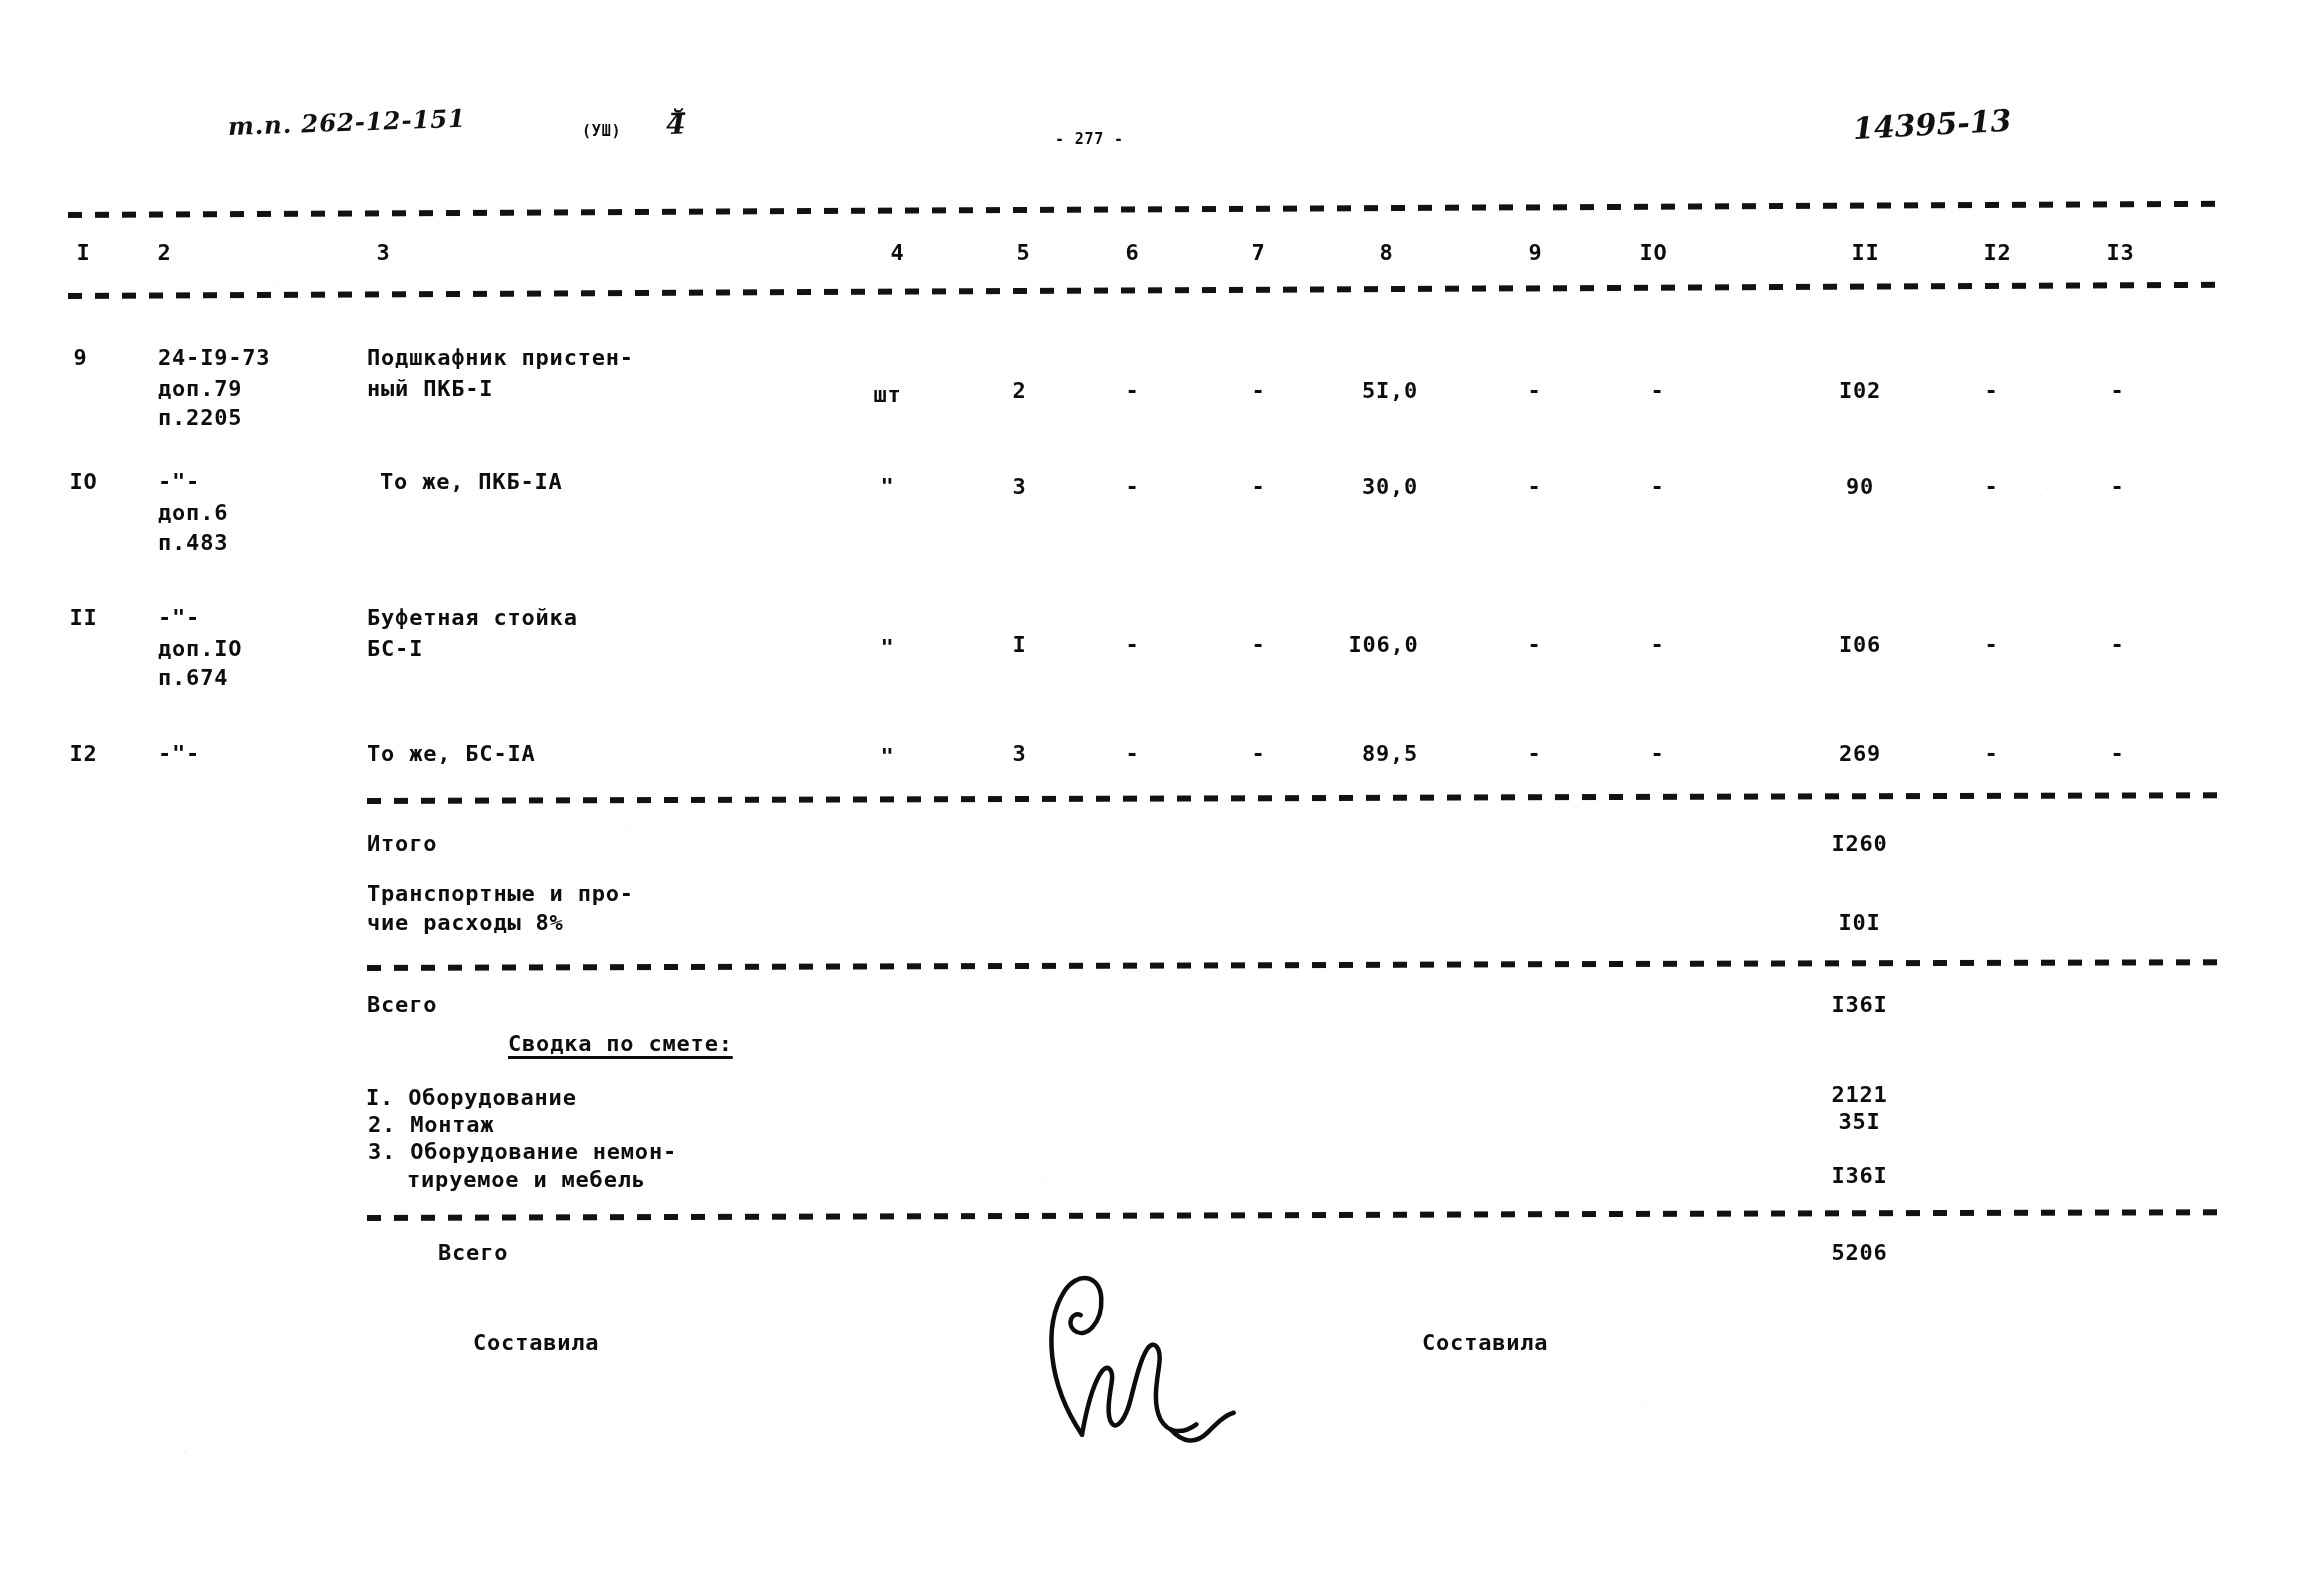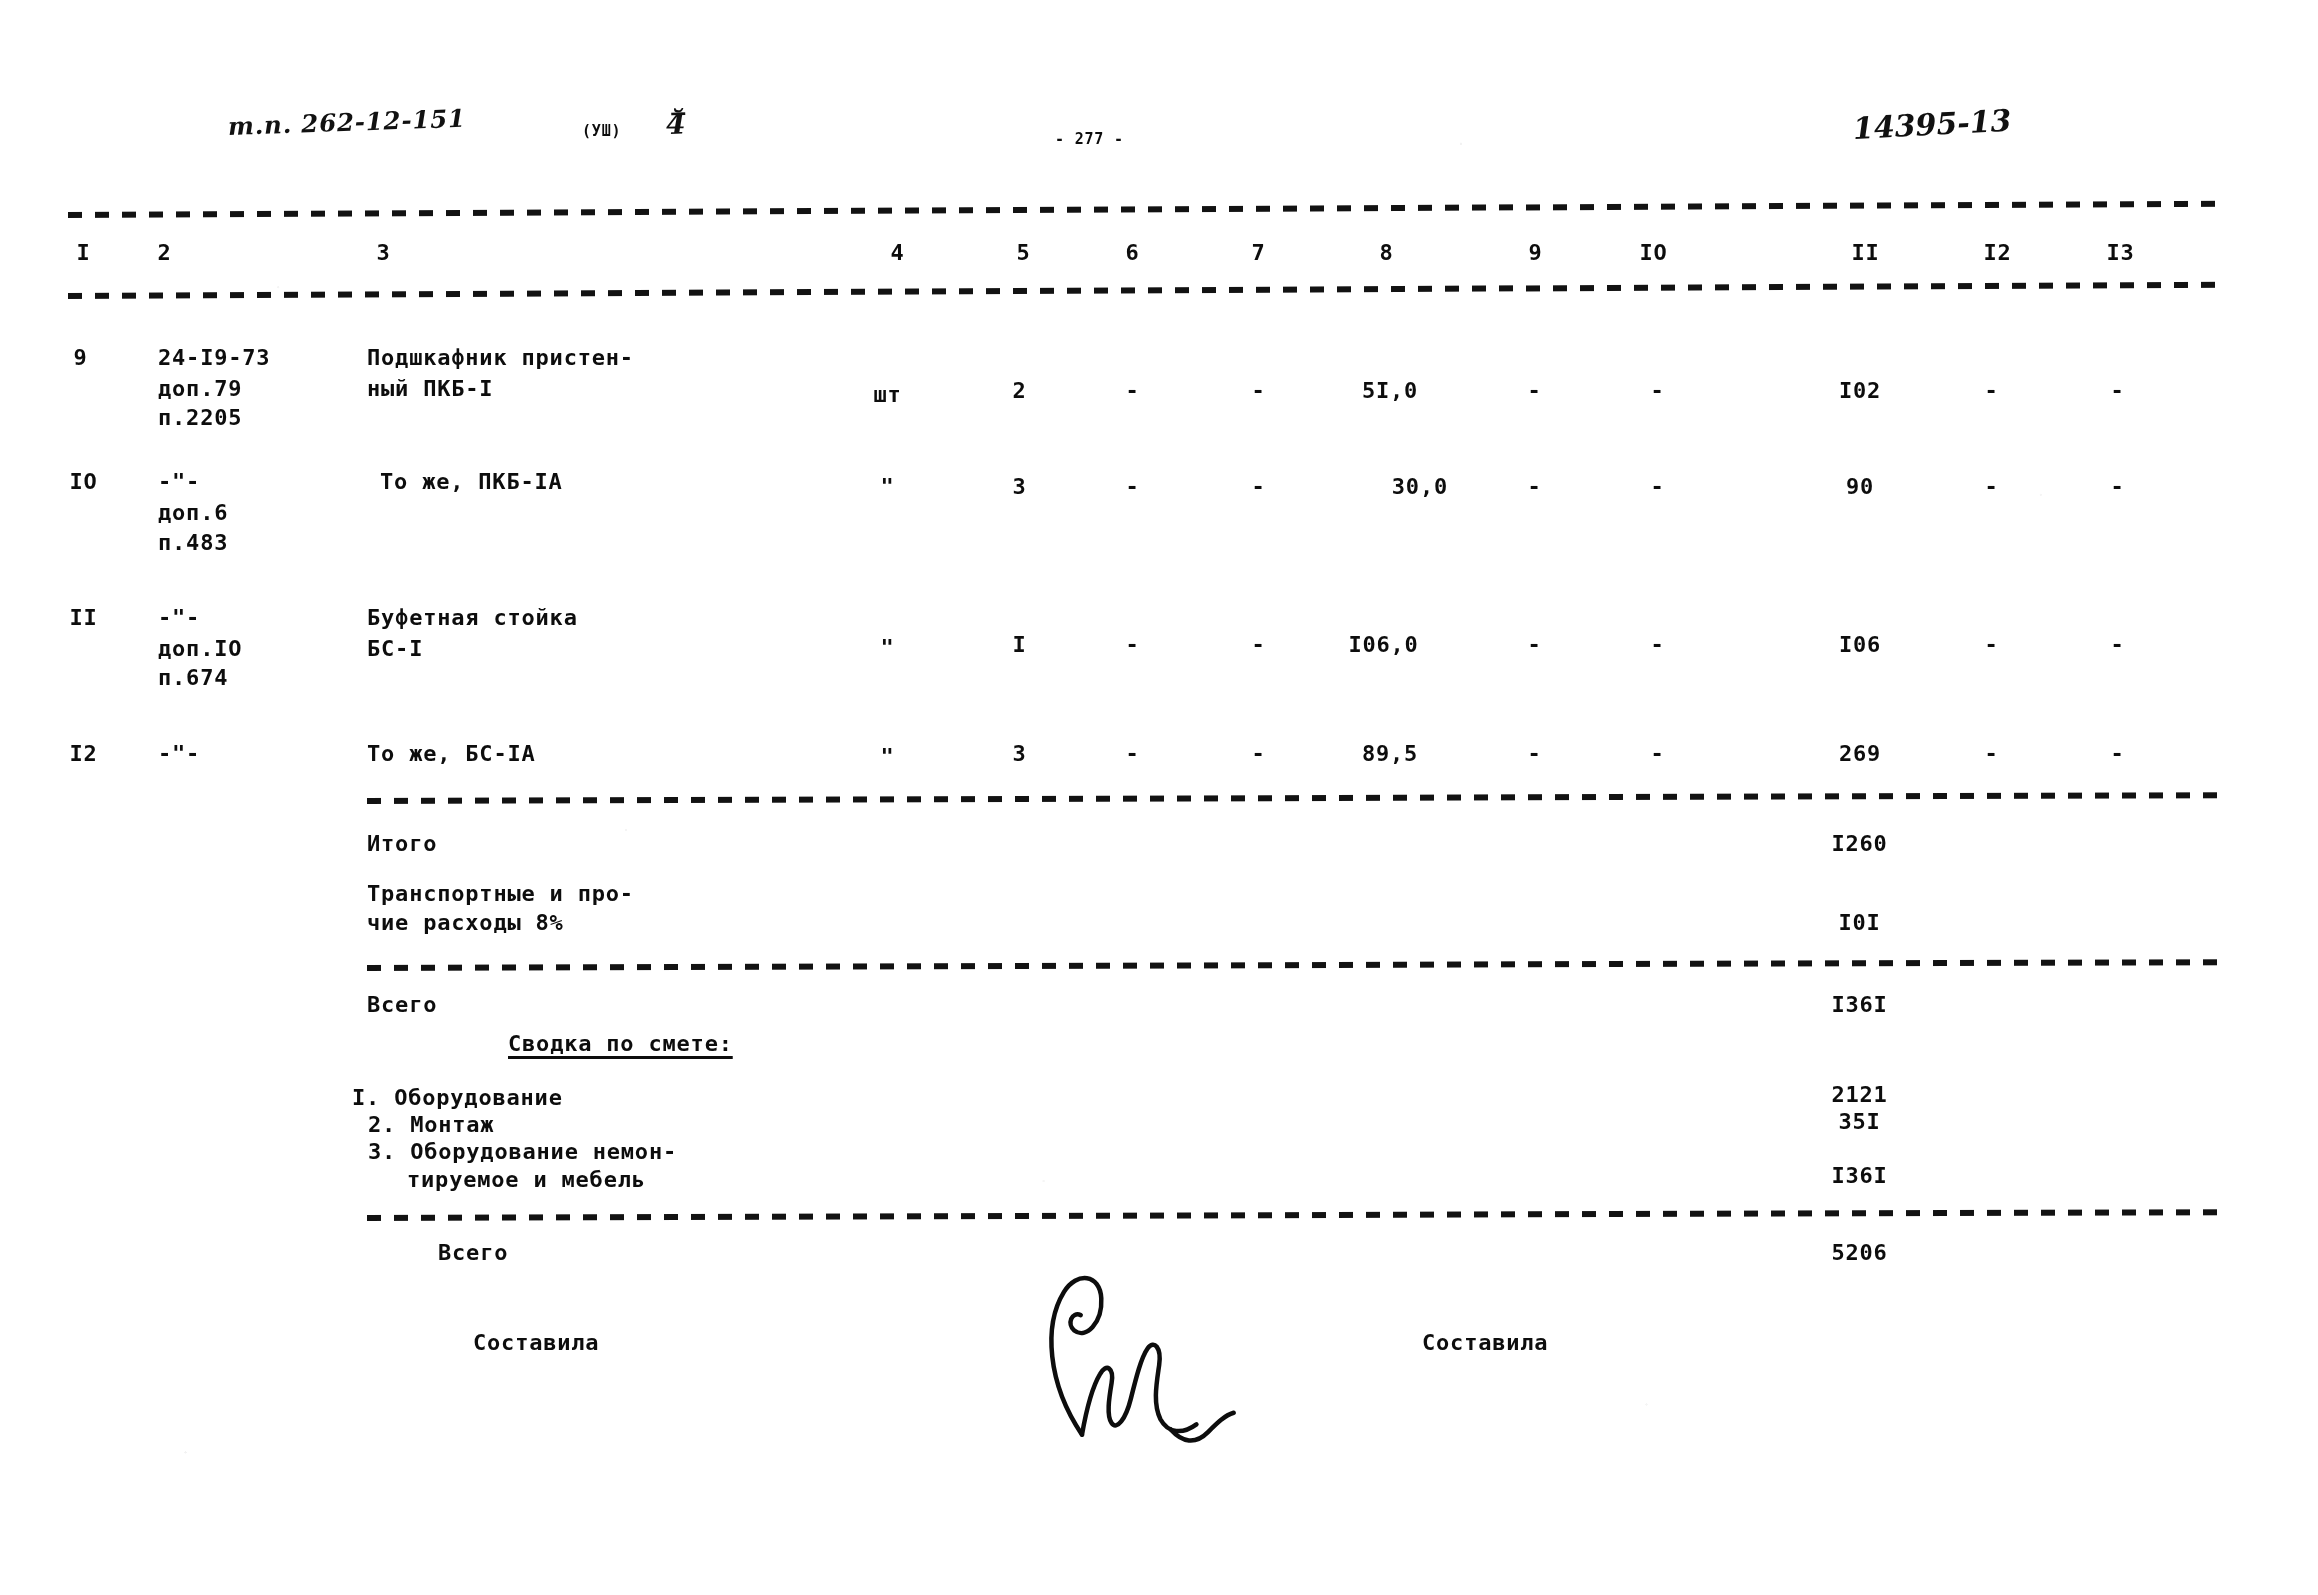--- a/index.html
+++ b/index.html
@@ -137,21 +137,21 @@
     <div class="abs tw cellL" style="left:158px; top:468px;">-"-</div>
     <div class="abs tw cellL" style="left:158px; top:499px;">доп.6</div>
     <div class="abs tw cellL" style="left:158px; top:529px;">п.483</div>
 
     <div class="abs tw cellL" style="left:380px; top:468px;">То же, ПКБ-IA</div>
 
     <div class="abs tw cell" style="left:862px; top:473px; width:51px;">"</div>
     <div class="abs tw cell num" style="left:997px; top:473px; width:45px;">3</div>
     <div class="abs tw cell" style="left:1110px; top:473px; width:45px;">-</div>
     <div class="abs tw cell" style="left:1236px; top:473px; width:45px;">-</div>
-    <div class="abs tw cell num" style="left:1332px; top:473px; width:116px;text-align:right;">30,0</div>
+    <div class="abs tw cell num" style="left:1332px; top:473px; width:116px;">30,0</div>
     <div class="abs tw cell" style="left:1512px; top:473px; width:45px;">-</div>
     <div class="abs tw cell" style="left:1635px; top:473px; width:45px;">-</div>
     <div class="abs tw cell num" style="left:1815px; top:473px; width:90px;">90</div>
     <div class="abs tw cell" style="left:1969px; top:473px; width:45px;">-</div>
     <div class="abs tw cell" style="left:2095px; top:473px; width:45px;">-</div>
   </div>
 
   <div class="abs">
     <div class="abs tw cell" style="left:58px; top:604px; width:51px;">II</div>
 
@@ -202,21 +202,21 @@
   <div class="abs tw cellL" style="left:367px; top:909px;">чие расходы 8%</div>
   <div class="abs tw cell num" style="left:1808px; top:909px; width:103px;">I0I</div>
 
   <div class="abs dashrow tilt2" style="left:367px; top:965px; width:1860px;"></div>
 
   <div class="abs tw cellL" style="left:367px; top:991px;">Всего</div>
   <div class="abs tw cell num" style="left:1808px; top:991px; width:103px;">I36I</div>
 
   <div class="abs tw cellL underline-txt" style="left:508px; top:1030px;">Сводка по смете:</div>
 
-  <div class="abs tw cellL" style="left:352px; top:1084px;">I. Оборудование</div>
+  <div class="abs tw cellL" style="left:366px; top:1084px;">I. Оборудование</div>
   <div class="abs tw cell num" style="left:1808px; top:1081px; width:103px;">2121</div>
 
   <div class="abs tw cellL" style="left:368px; top:1111px;">2. Монтаж</div>
   <div class="abs tw cell num" style="left:1808px; top:1108px; width:103px;">35I</div>
 
   <div class="abs tw cellL" style="left:368px; top:1138px;">3. Оборудование немон-</div>
   <div class="abs tw cellL" style="left:407px; top:1166px;">тируемое и мебель</div>
   <div class="abs tw cell num" style="left:1808px; top:1162px; width:103px;">I36I</div>
 
   <div class="abs dashrow tilt2" style="left:367px; top:1215px; width:1860px;"></div>

